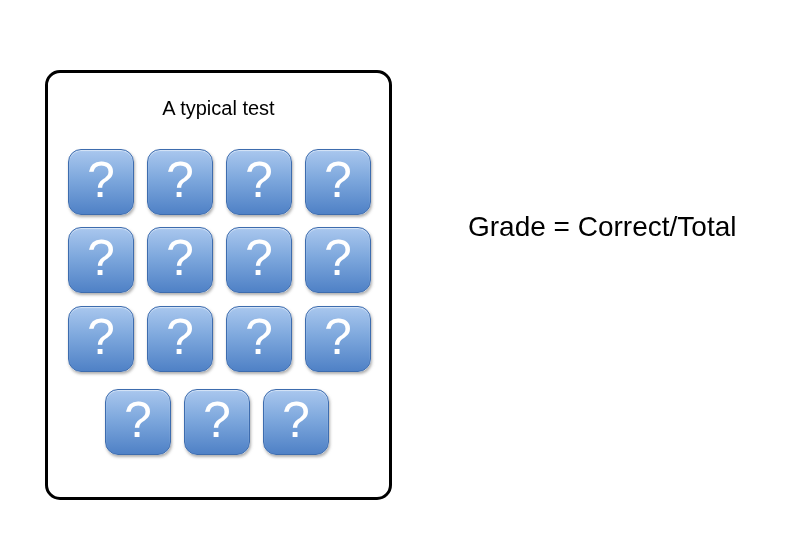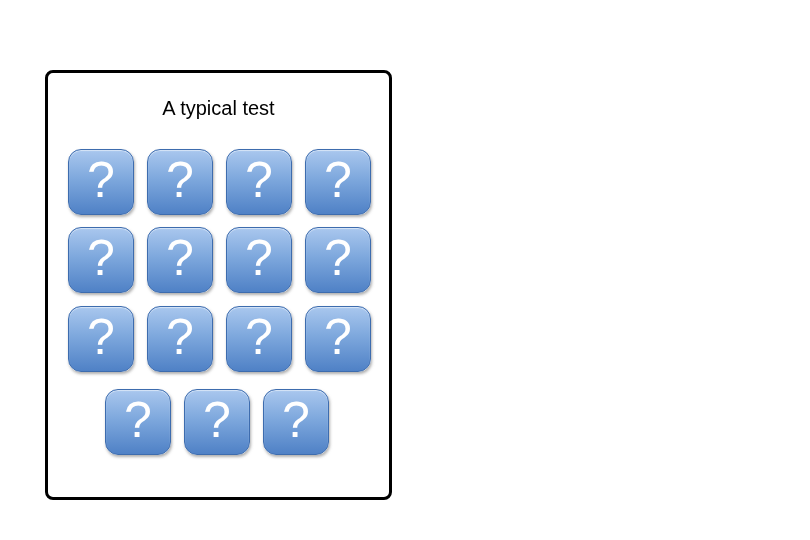--- a/index.html
+++ b/index.html
@@ -16,21 +16,21 @@
     font-family: "Liberation Sans", sans-serif;
   }
   
   .panel {
     position: absolute;
     left: 45px;
     top: 70px;
     width: 341px;   
     height: 424px;  
     border: 3px solid var(--panel-border, #000000);
-    border-radius: 8px;
+    border-radius: 15px;
     background: #ffffff;
     box-sizing: content-box;
   }
   .panel-title {
     position: absolute;
     left: 0;
     right: 0;
     top: 24px;
     text-align: center;
     font-size: 20px;
@@ -108,14 +108,15 @@
         <div class="tile">?</div>
       </div>
       <div class="tile-row r4">
         <div class="tile">?</div>
         <div class="tile">?</div>
         <div class="tile">?</div>
       </div>
     </div>
   </div>
 
+  <div class="formula">Grade = Correct/Total</div>
 
 </div>
 
 </body></html>

